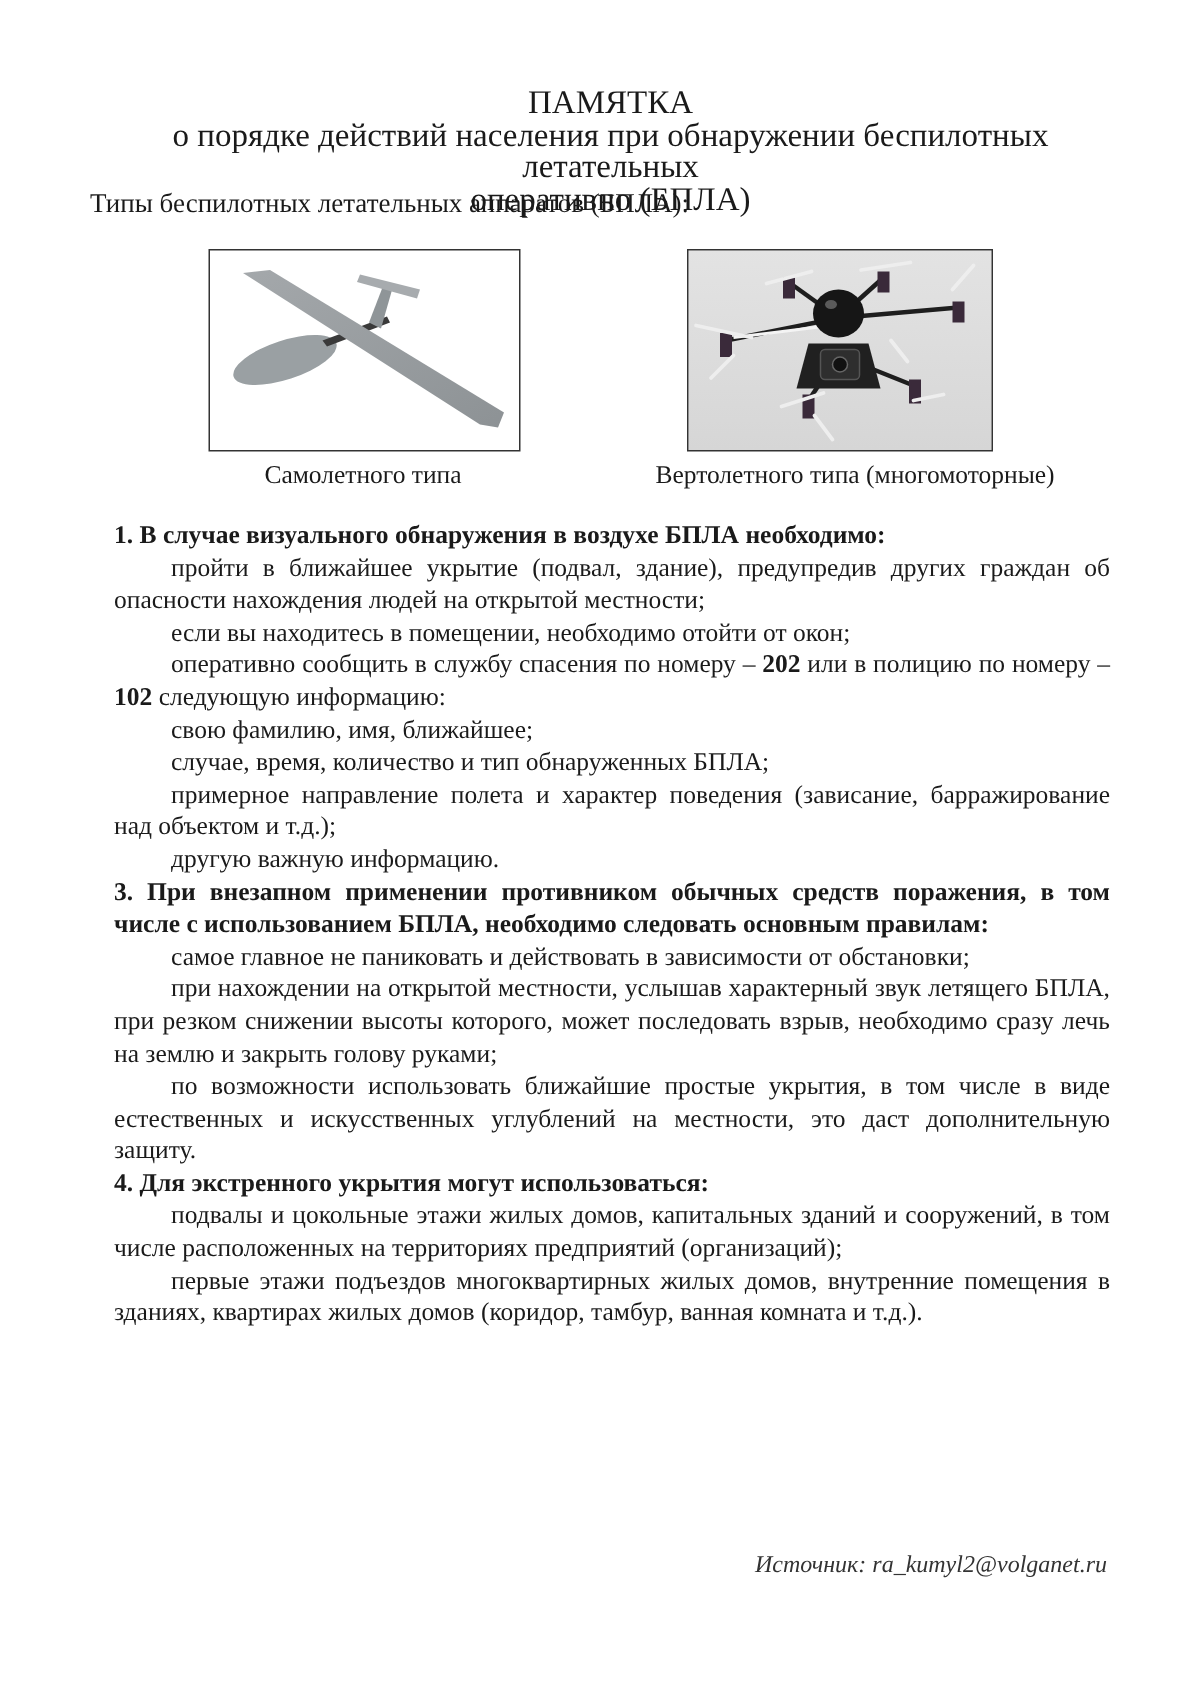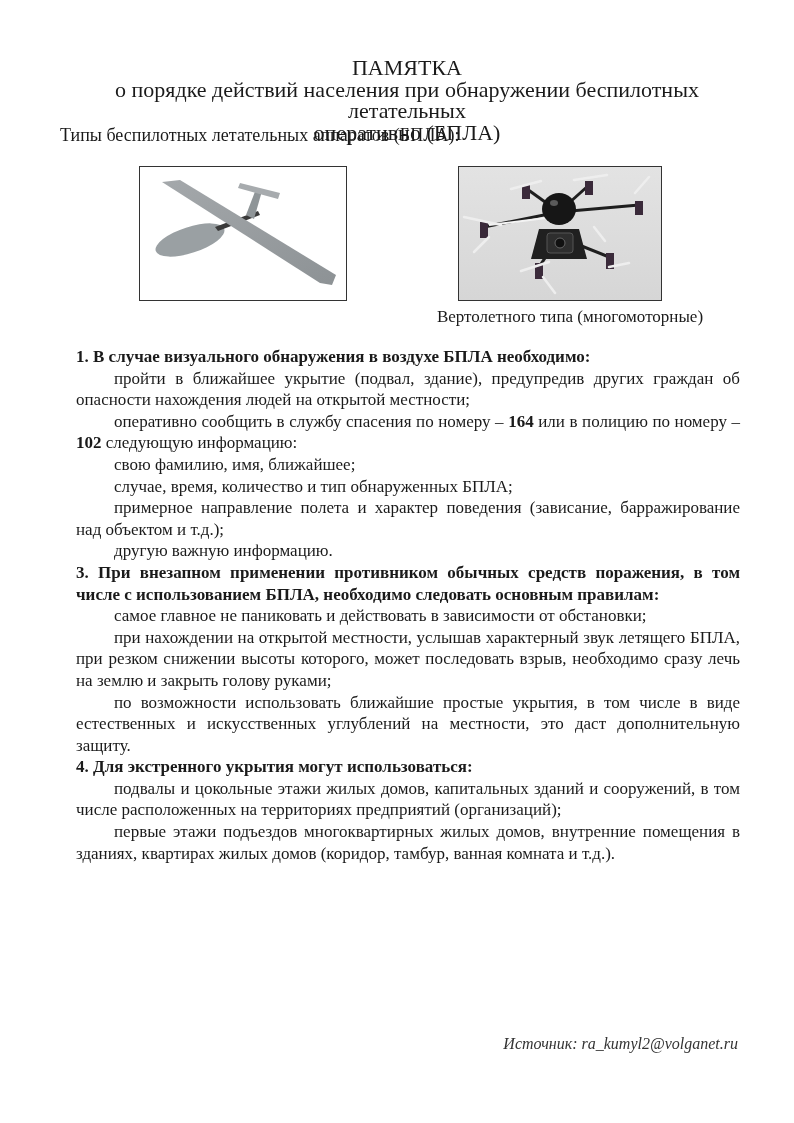--- a/index.html
+++ b/index.html
@@ -92,27 +92,29 @@
 
       <ellipse cx="100" cy="42" rx="17" ry="16" fill="#161616"></ellipse>
       <ellipse cx="95" cy="36" rx="4" ry="3" fill="#5a5a5a"></ellipse>
 
       <path d="M80 62 L120 62 L128 92 L72 92 Z" fill="#202020"></path>
       <rect x="88" y="66" width="26" height="20" rx="3" fill="#2e2e2e" stroke="#555" stroke-width="1"></rect>
       <circle cx="101" cy="76" r="5" fill="#111" stroke="#666" stroke-width="1"></circle>
     </svg>
   </div>
 
+  <div class="caption cap-plane">Самолетного типа</div>
   <div class="caption cap-copter">Вертолетного типа (многомоторные)</div>
 
   <div class="body-text">
 
     <p class="h">1. В случае визуального обнаружения в воздухе БПЛА необходимо:</p>
     <p class="ind">пройти в ближайшее укрытие (подвал, здание), предупредив других граждан об опасности нахождения людей на открытой местности;</p>
-    <p class="ind"><span>оперативно сообщить в службу спасения по номеру – </span><b>164</b><span> или в полицию по номеру – </span><b>102</b><span> следующую информацию:</span></p>
+    <p class="ind">если вы находитесь в помещении, необходимо отойти от окон;</p>
+    <p class="ind"><span>оперативно сообщить в службу спасения по номеру – </span><b>202</b><span> или в полицию по номеру – </span><b>102</b><span> следующую информацию:</span></p>
     <p class="ind">свою фамилию, имя, ближайшее;</p>
     <p class="ind">случае, время, количество и тип обнаруженных БПЛА;</p>
     <p class="ind">примерное направление полета и характер поведения (зависание, барражирование над объектом и т.д.);</p>
     <p class="ind">другую важную информацию.</p>
 
 
     <p class="h">3. При внезапном применении противником обычных средств поражения, в том числе с использованием БПЛА, необходимо следовать основным правилам:</p>
     <p class="ind">самое главное не паниковать и действовать в зависимости от обстановки;</p>
     <p class="ind">при нахождении на открытой местности, услышав характерный звук летящего БПЛА, при резком снижении высоты которого, может последовать взрыв, необходимо сразу лечь на землю и закрыть голову руками;</p>
     <p class="ind">по возможности использовать ближайшие простые укрытия, в том числе в виде естественных и искусственных углублений на местности, это даст дополнительную защиту.</p>

